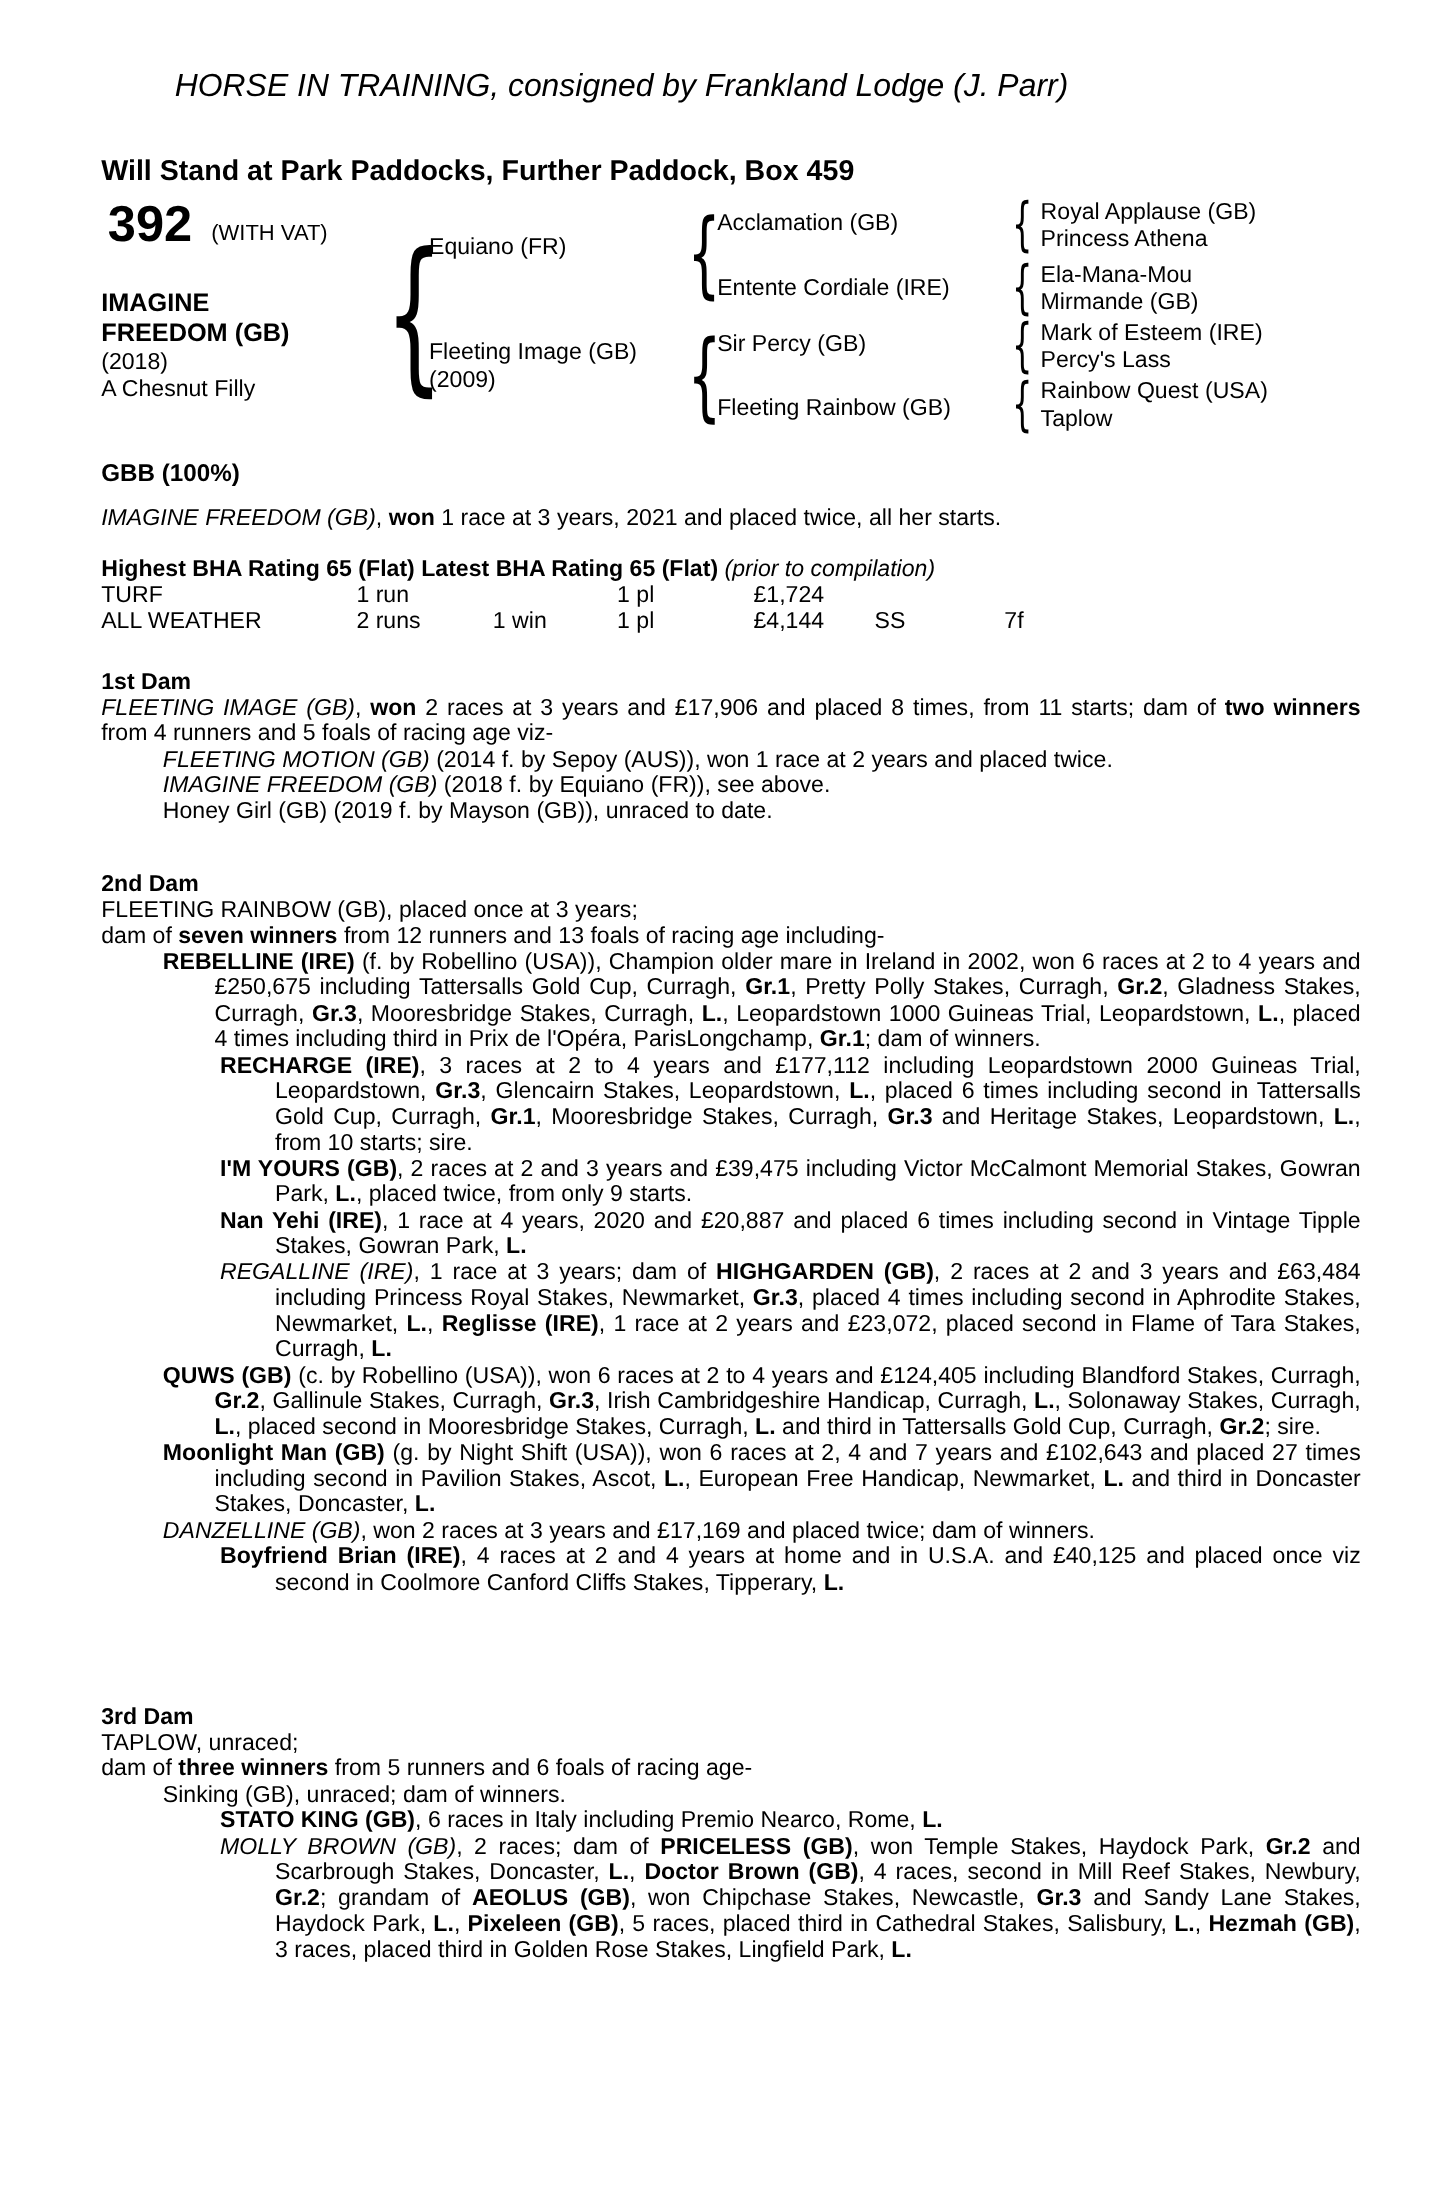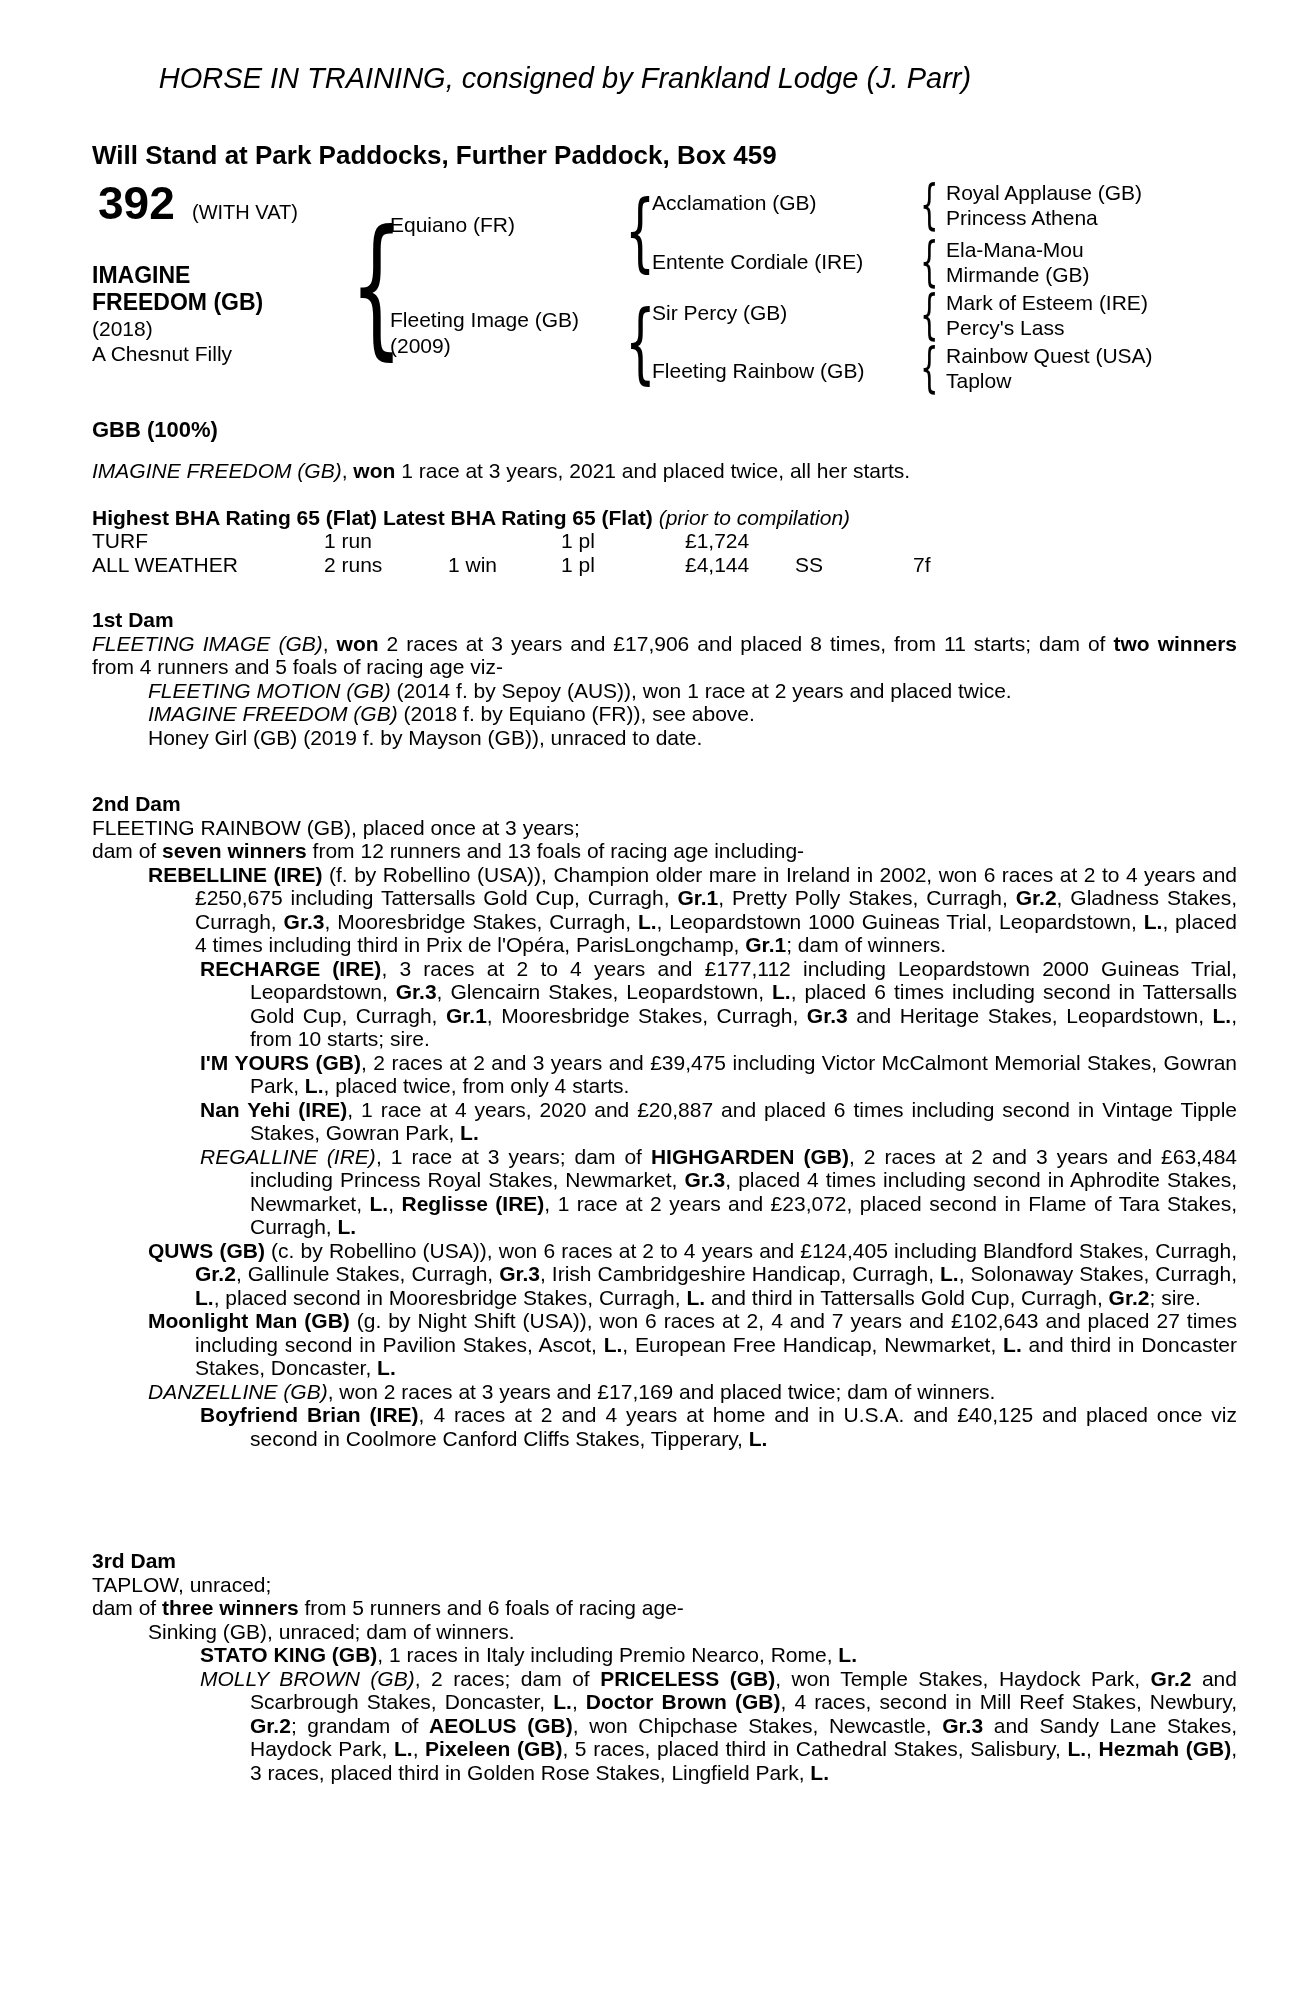--- a/index.html
+++ b/index.html
@@ -117,31 +117,31 @@
           <div class="para l1"><span class="i">FLEETING MOTION (GB)</span><span> (2014 f. by Sepoy (AUS)), won 1 race at 2 years and placed twice.</span></div>
           <div class="para l1"><span class="i">IMAGINE FREEDOM (GB)</span><span> (2018 f. by Equiano (FR)), see above.</span></div>
           <div class="para l1"><span>Honey Girl (GB) (2019 f. by Mayson (GB)), unraced to date.</span></div>
         </div>
         <div class="section sec2">
           <div class="shead">2nd Dam</div>
           <div class="para "><span>FLEETING RAINBOW (GB), placed once at 3 years;</span></div>
           <div class="para "><span>dam of </span><span class="b">seven winners</span><span> from 12 runners and 13 foals of racing age including-</span></div>
           <div class="para l1"><span class="b">REBELLINE (IRE)</span><span> (f. by Robellino (USA)), Champion older mare in Ireland in 2002, won 6 races at 2 to 4 years and £250,675 including Tattersalls Gold Cup, Curragh, </span><span class="b">Gr.1</span><span>, Pretty Polly Stakes, Curragh, </span><span class="b">Gr.2</span><span>, Gladness Stakes, Curragh, </span><span class="b">Gr.3</span><span>, Mooresbridge Stakes, Curragh, </span><span class="b">L.</span><span>, Leopardstown 1000 Guineas Trial, Leopardstown, </span><span class="b">L.</span><span>, placed 4 times including third in Prix de l'Opéra, ParisLongchamp, </span><span class="b">Gr.1</span><span>; dam of winners.</span></div>
           <div class="para l2"><span class="b">RECHARGE (IRE)</span><span>, 3 races at 2 to 4 years and £177,112 including Leopardstown 2000 Guineas Trial, Leopardstown, </span><span class="b">Gr.3</span><span>, Glencairn Stakes, Leopardstown, </span><span class="b">L.</span><span>, placed 6 times including second in Tattersalls Gold Cup, Curragh, </span><span class="b">Gr.1</span><span>, Mooresbridge Stakes, Curragh, </span><span class="b">Gr.3</span><span> and Heritage Stakes, Leopardstown, </span><span class="b">L.</span><span>, from 10 starts; sire.</span></div>
-          <div class="para l2"><span class="b">I'M YOURS (GB)</span><span>, 2 races at 2 and 3 years and £39,475 including Victor McCalmont Memorial Stakes, Gowran Park, </span><span class="b">L.</span><span>, placed twice, from only 4 starts.</span></div>
+          <div class="para l2"><span class="b">I'M YOURS (GB)</span><span>, 2 races at 2 and 3 years and £39,475 including Victor McCalmont Memorial Stakes, Gowran Park, </span><span class="b">L.</span><span>, placed twice, from only 9 starts.</span></div>
           <div class="para l2"><span class="b">Nan Yehi (IRE)</span><span>, 1 race at 4 years, 2020 and £20,887 and placed 6 times including second in Vintage Tipple Stakes, Gowran Park, </span><span class="b">L.</span></div>
           <div class="para l2"><span class="i">REGALLINE (IRE)</span><span>, 1 race at 3 years; dam of </span><span class="b">HIGHGARDEN (GB)</span><span>, 2 races at 2 and 3 years and £63,484 including Princess Royal Stakes, Newmarket, </span><span class="b">Gr.3</span><span>, placed 4 times including second in Aphrodite Stakes, Newmarket, </span><span class="b">L.</span><span>, </span><span class="b">Reglisse (IRE)</span><span>, 1 race at 2 years and £23,072, placed second in Flame of Tara Stakes, Curragh, </span><span class="b">L.</span></div>
           <div class="para l1"><span class="b">QUWS (GB)</span><span> (c. by Robellino (USA)), won 6 races at 2 to 4 years and £124,405 including Blandford Stakes, Curragh, </span><span class="b">Gr.2</span><span>, Gallinule Stakes, Curragh, </span><span class="b">Gr.3</span><span>, Irish Cambridgeshire Handicap, Curragh, </span><span class="b">L.</span><span>, Solonaway Stakes, Curragh, </span><span class="b">L.</span><span>, placed second in Mooresbridge Stakes, Curragh, </span><span class="b">L.</span><span> and third in Tattersalls Gold Cup, Curragh, </span><span class="b">Gr.2</span><span>; sire.</span></div>
           <div class="para l1"><span class="b">Moonlight Man (GB)</span><span> (g. by Night Shift (USA)), won 6 races at 2, 4 and 7 years and £102,643 and placed 27 times including second in Pavilion Stakes, Ascot, </span><span class="b">L.</span><span>, European Free Handicap, Newmarket, </span><span class="b">L.</span><span> and third in Doncaster Stakes, Doncaster, </span><span class="b">L.</span></div>
           <div class="para l1"><span class="i">DANZELLINE (GB)</span><span>, won 2 races at 3 years and £17,169 and placed twice; dam of winners.</span></div>
           <div class="para l2"><span class="b">Boyfriend Brian (IRE)</span><span>, 4 races at 2 and 4 years at home and in U.S.A. and £40,125 and placed once viz second in Coolmore Canford Cliffs Stakes, Tipperary, </span><span class="b">L.</span></div>
         </div>
         <div class="section sec3">
           <div class="shead">3rd Dam</div>
           <div class="para "><span>TAPLOW, unraced;</span></div>
           <div class="para "><span>dam of </span><span class="b">three winners</span><span> from 5 runners and 6 foals of racing age-</span></div>
           <div class="para l1"><span>Sinking (GB), unraced; dam of winners.</span></div>
-          <div class="para l2"><span class="b">STATO KING (GB)</span><span>, 1 races in Italy including Premio Nearco, Rome, </span><span class="b">L.</span></div>
+          <div class="para l2"><span class="b">STATO KING (GB)</span><span>, 6 races in Italy including Premio Nearco, Rome, </span><span class="b">L.</span></div>
           <div class="para l2"><span class="i">MOLLY BROWN (GB)</span><span>, 2 races; dam of </span><span class="b">PRICELESS (GB)</span><span>, won Temple Stakes, Haydock Park, </span><span class="b">Gr.2</span><span> and Scarbrough Stakes, Doncaster, </span><span class="b">L.</span><span>, </span><span class="b">Doctor Brown (GB)</span><span>, 4 races, second in Mill Reef Stakes, Newbury, </span><span class="b">Gr.2</span><span>; grandam of </span><span class="b">AEOLUS (GB)</span><span>, won Chipchase Stakes, Newcastle, </span><span class="b">Gr.3</span><span> and Sandy Lane Stakes, Haydock Park, </span><span class="b">L.</span><span>, </span><span class="b">Pixeleen (GB)</span><span>, 5 races, placed third in Cathedral Stakes, Salisbury, </span><span class="b">L.</span><span>, </span><span class="b">Hezmah (GB)</span><span>, 3 races, placed third in Golden Rose Stakes, Lingfield Park, </span><span class="b">L.</span></div>
         </div>
       </div>
   </div>
 </div>
 
 </body></html>

